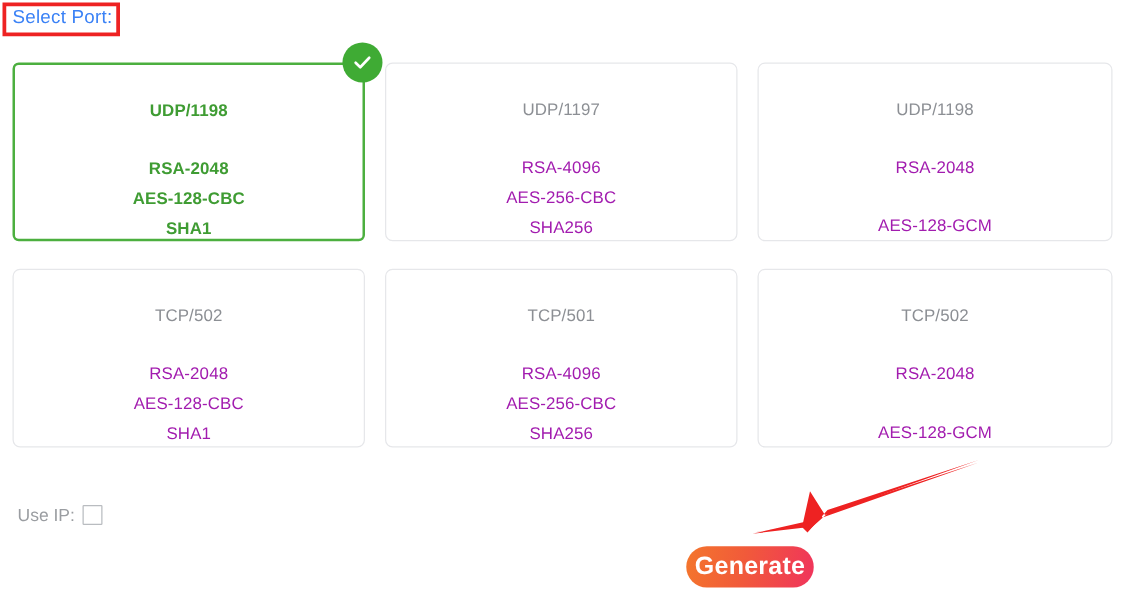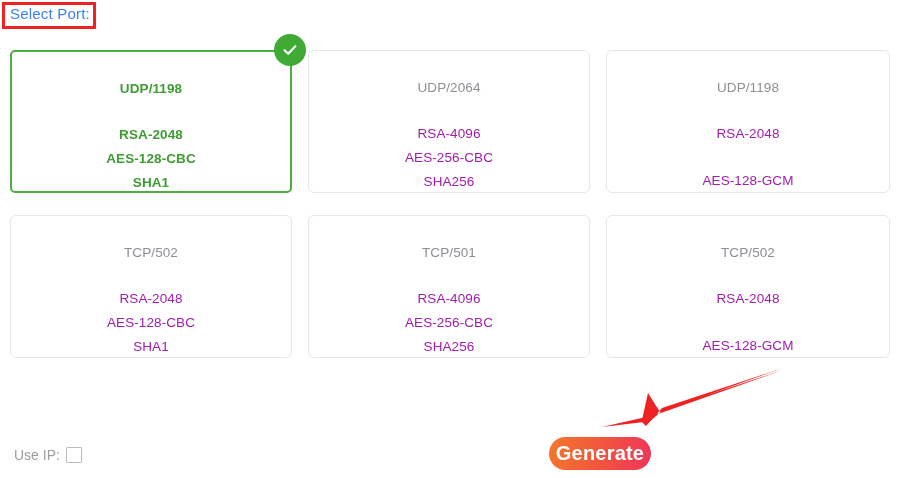--- a/index.html
+++ b/index.html
@@ -111,21 +111,20 @@
   .check-badge svg { display: block; }
 
   
   #useip-row {
     position: absolute;
     left: 14px;
     top: 404px;
     display: flex;
     align-items: center;
     gap: 6px;
-    margin-top: 43px;
   }
   #useip-label {
     font-size: 14px;
     color: #9a9da1;
     line-height: 16px;
   }
   #useip-checkbox {
     width: 16px;
     height: 16px;
     box-sizing: border-box;
@@ -178,21 +177,21 @@
         </svg>
       </div>
       <div class="card-port">UDP/1198</div>
       <div class="card-specs">
         <div class="spec">RSA-2048</div>
         <div class="spec">AES-128-CBC</div>
         <div class="spec">SHA1</div>
       </div>
     </div>
     <div class="card">
-      <div class="card-port">UDP/2064</div>
+      <div class="card-port">UDP/1197</div>
       <div class="card-specs">
         <div class="spec">RSA-4096</div>
         <div class="spec">AES-256-CBC</div>
         <div class="spec">SHA256</div>
       </div>
     </div>
     <div class="card">
       <div class="card-port">UDP/1198</div>
       <div class="card-specs sparse">
         <div class="spec">RSA-2048</div>

